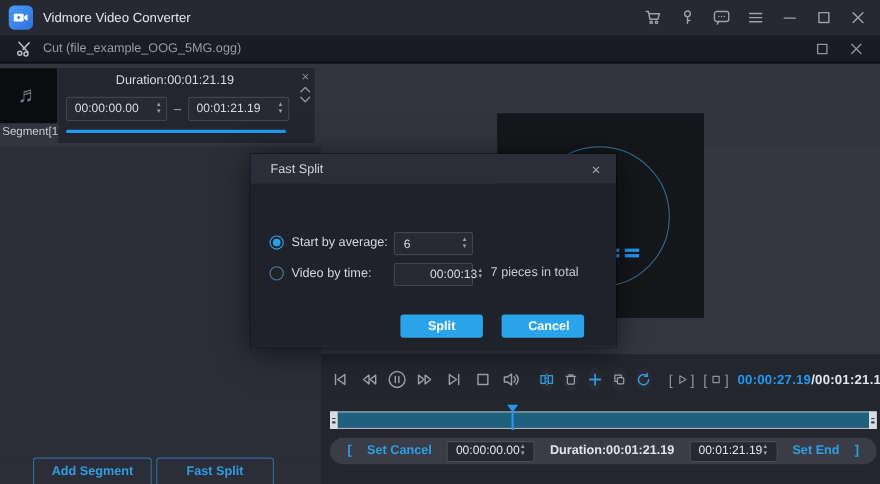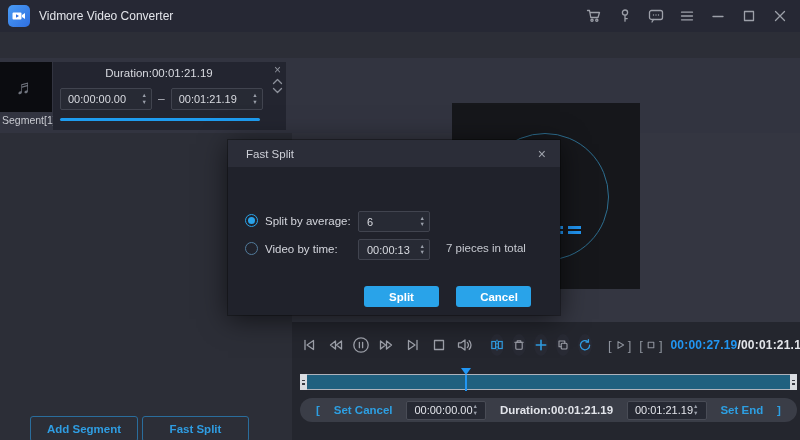--- a/index.html
+++ b/index.html
@@ -165,20 +165,42 @@
           </svg>
       </span>
       <span class="btn">
         <svg class="ic" width="16" height="16" viewBox="0 0 16 16">
             <path d="M3.5 3.5l9 9M12.5 3.5l-9 9"></path>
           </svg>
       </span>
     </div>
   </div>
 
+  <div class="cutbar">
+    <span>
+      <svg class="ic" width="16" height="16" viewBox="0 0 16 16" style="stroke:#b9bcc4;stroke-width:1.4">
+          <path d="M3.2 2.5l8.2 9M12.4 3L6.9 8.9"></path>
+          <circle cx="4" cy="12.3" r="1.8"></circle>
+          <circle cx="9.6" cy="13.1" r="1.8"></circle>
+        </svg>
+    </span>
+    <span class="cuttitle">Cut (file_example_OOG_5MG.ogg)</span>
+    <div class="cut-icons">
+      <span>
+        <svg class="ic" width="15" height="15" viewBox="0 0 16 16" style="stroke:#8e929c">
+            <rect x="3.5" y="3.5" width="9" height="9"></rect>
+          </svg>
+      </span>
+      <span>
+        <svg class="ic" width="15" height="15" viewBox="0 0 16 16" style="stroke:#8e929c">
+            <path d="M3.5 3.5l9 9M12.5 3.5l-9 9"></path>
+          </svg>
+      </span>
+    </div>
+  </div>
 
   <div class="strip"></div>
   <div class="right-upper"></div>
 
   <div class="thumb">
     <span class="note">♬</span>
   </div>
   <span class="seg-label">Segment[1]</span>
 
   <div class="segcard">
@@ -229,32 +251,32 @@
   </div>
 
   <div class="dialog">
     <div class="dlg-title">
       <span class="t">Fast Split</span>
       <span class="x">×</span>
     </div>
     <div class="dlg-body">
 
       <span class="radio sel" style="left:17px; top:47px;"></span>
-      <span class="dlg-label" style="left:37px; top:48px;">Split by average:</span>
+      <span class="dlg-label" style="left:37px; top:48px;">Start by average:</span>
       <div class="dlg-input" style="top:44px;">
         <span class="val">6</span>
         <span class="spin">
           <span>▲</span>
           <span>▼</span>
         </span>
       </div>
 
       <span class="radio unsel" style="left:17px; top:75px;"></span>
       <span class="dlg-label" style="left:37px; top:76px;">Video by time:</span>
-      <div class="dlg-input" style="top:72px;">
+      <div class="dlg-input" style="top:72px;padding-left:24px;">
         <span class="val">00:00:13</span>
         <span class="spin">
           <span>▲</span>
           <span>▼</span>
         </span>
       </div>
       <span class="dlg-note">7 pieces in total</span>
 
       <button class="dlg-btn" style="left:136px;">Split</button>
       <button class="dlg-btn" style="left:228px;padding-left:11px;">Cancel</button>

